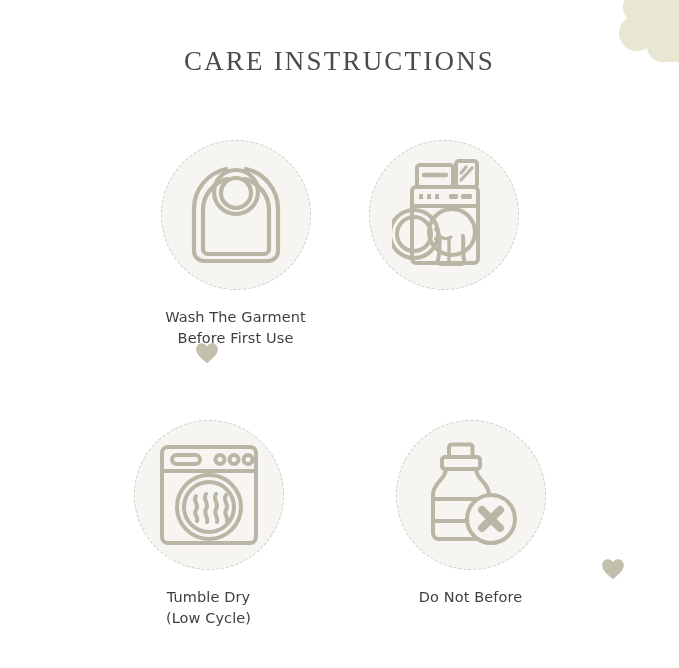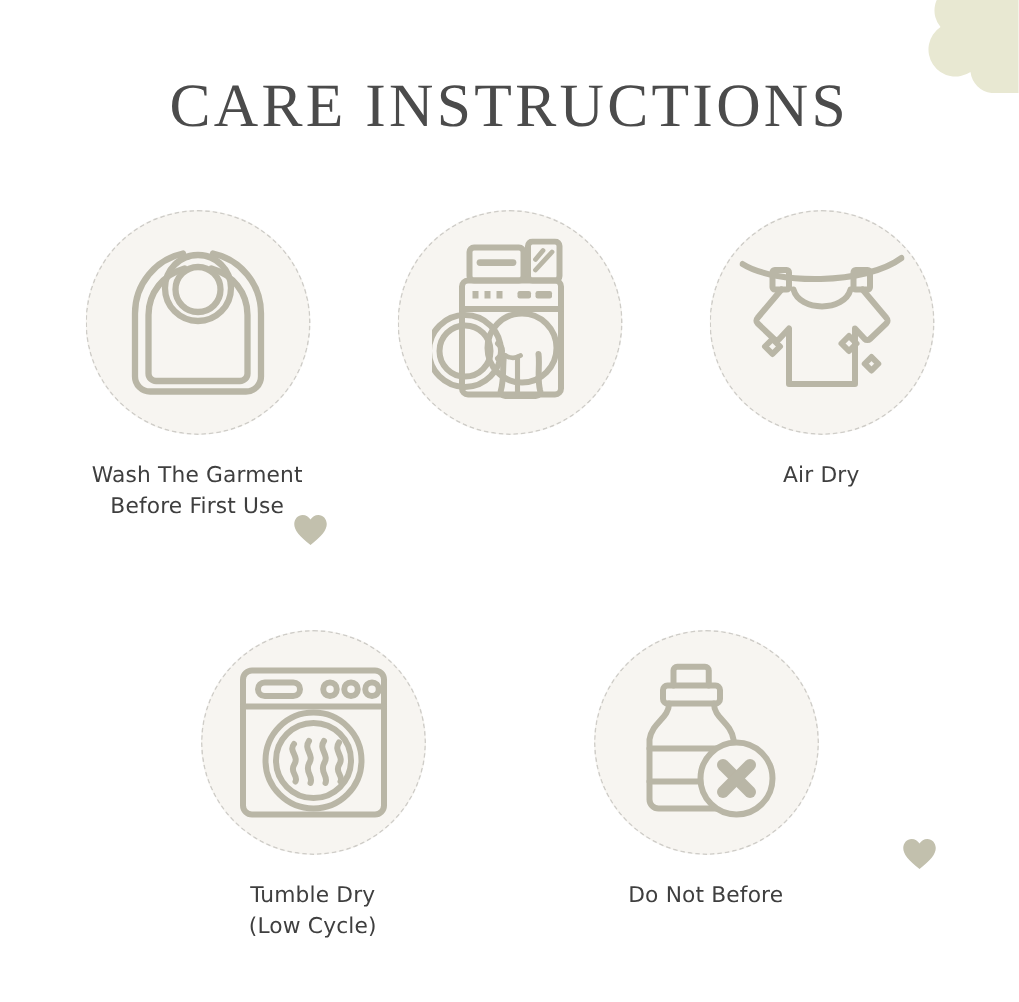--- a/index.html
+++ b/index.html
@@ -34,21 +34,21 @@
   }
 
   
   .title {
     position: absolute;
     top: 46px;
     left: 0;
     width: 679px;
     text-align: center;
     font-family: "Liberation Serif", "DejaVu Serif", serif;
-    font-size: 41px;
+    font-size: 27px;
     font-weight: 400;
     letter-spacing: 2.2px;
     color: #4b4b4b;
     white-space: nowrap;
   }
 
   
   .row {
     position: absolute;
     display: flex;
@@ -197,53 +197,20 @@
                    a3,3 0 0 0 3,4
                    L69,105
                    a3,3 0 0 0 3,-4
                    C70,93 72,84 71,77"></path>
           <path d="M57,79 L57,104" stroke-width="3.4"></path>
           <path d="M49,78 C52,80 56,80 59,78" stroke-width="3.2"></path>
         </svg>
       </div>
     </div>
 
-    <div class="card">
-      <div class="circle">
-        <svg width="110" height="110" viewBox="0 0 110 110" fill="none" stroke="#b9b6a6" stroke-width="4" stroke-linecap="round" stroke-linejoin="round">
-
-          <path d="M2,16 C24,30 84,30 108,12"></path>
-
-          <rect x="22" y="20" width="11" height="13" rx="1.5"></rect>
-          <rect x="76" y="20" width="11" height="13" rx="1.5"></rect>
-
-          <path d="M28,33
-                   L12,52
-                   a2.5,2.5 0 0 0 0,3.5
-                   L23,66
-                   a2.5,2.5 0 0 0 3.5,0
-                   L33,59
-                   L33,96
-                   L77,96
-                   L77,59
-                   L83.5,66
-                   a2.5,2.5 0 0 0 3.5,0
-                   L98,55.5
-                   a2.5,2.5 0 0 0 0,-3.5
-                   L82,33"></path>
-
-          <path d="M36,33 C40,48 70,48 74,33"></path>
-
-          <path d="M22,66 L27,71 L22,76 L17,71 Z"></path>
-          <path d="M73,64 L78,69 L73,74 L68,69 Z"></path>
-          <path d="M88,78 L92.5,82.5 L88,87 L83.5,82.5 Z"></path>
-        </svg>
-      </div>
-      <div class="label">Air Dry</div>
-    </div>
   </div>
 
   <div class="row row-bottom">
 
     <div class="card">
       <div class="circle">
         <svg width="106" height="106" viewBox="0 0 106 106" fill="none" stroke="#b9b6a6" stroke-width="4" stroke-linecap="round" stroke-linejoin="round">
 
           <rect x="6" y="5" width="94" height="96" rx="6"></rect>
 

